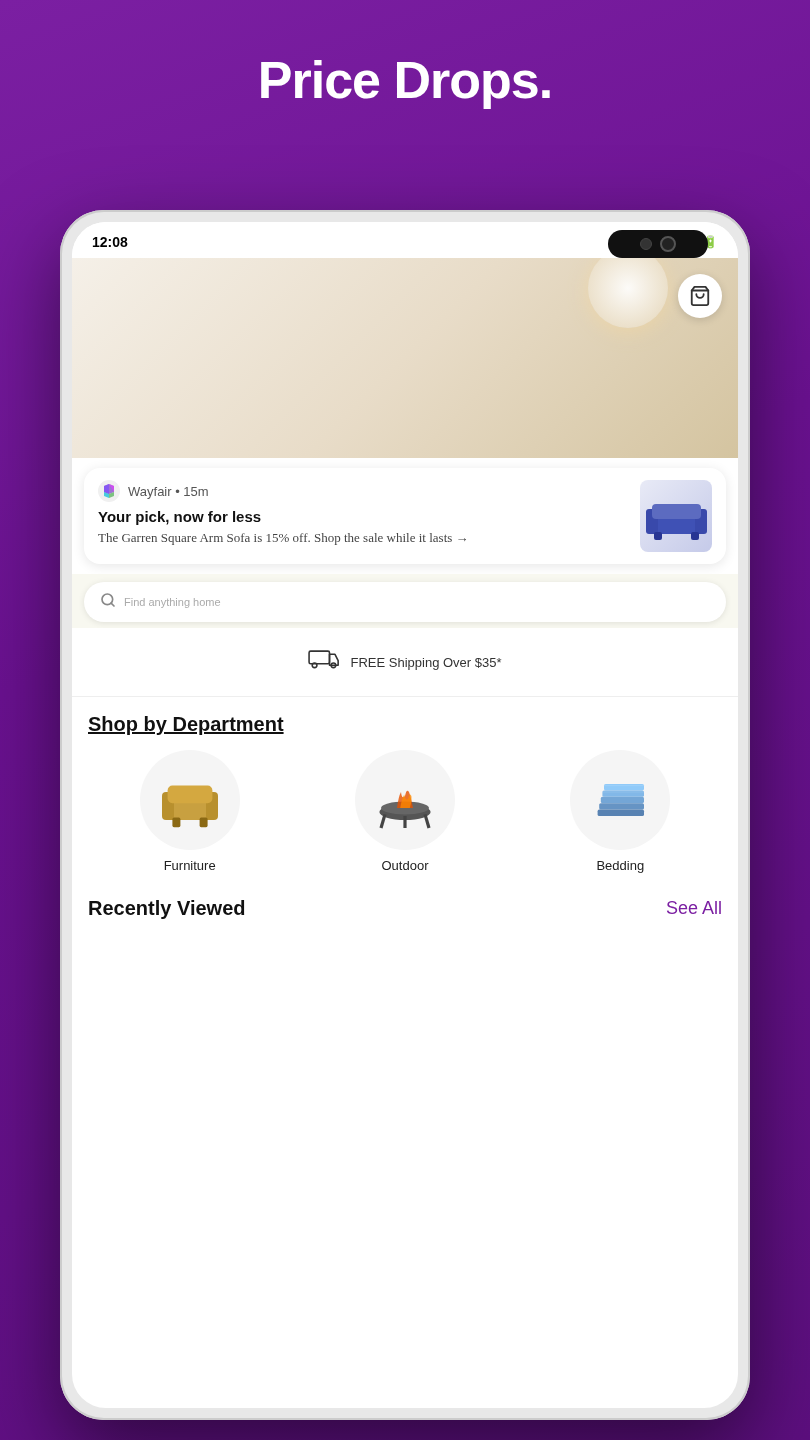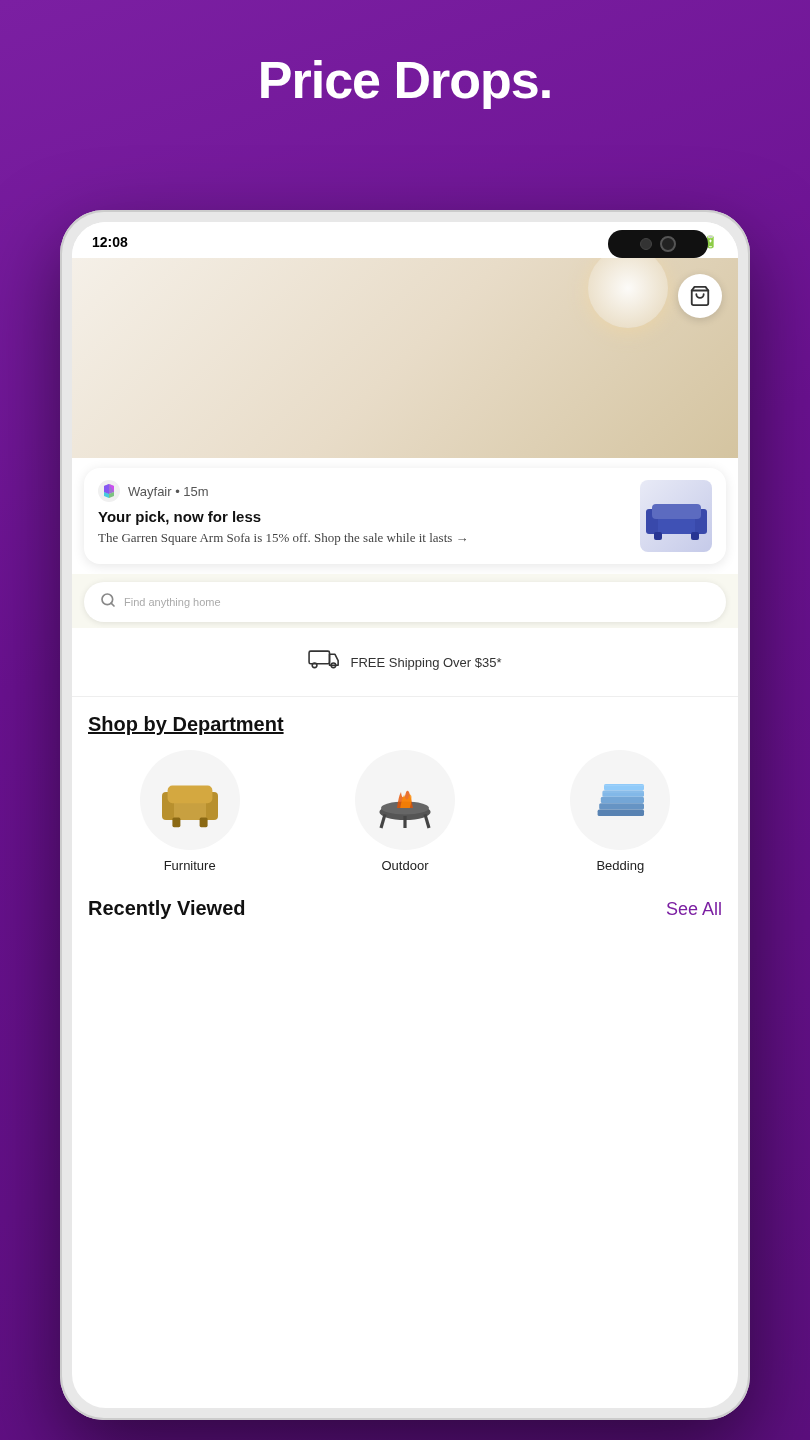--- a/index.html
+++ b/index.html
@@ -331,21 +331,21 @@
     .dept-label {
       font-size: 13px;
       color: #222;
       font-weight: 500;
     }
 
     
     .recently-header {
       display: flex;
       justify-content: space-between;
-      align-items: flex-end;
+      align-items: center;
       padding: 16px 16px 8px;
       background: white;
     }
     .recently-title {
       font-size: 20px;
       font-weight: 800;
       color: #111;
     }
     .see-all {
       font-size: 18px;

